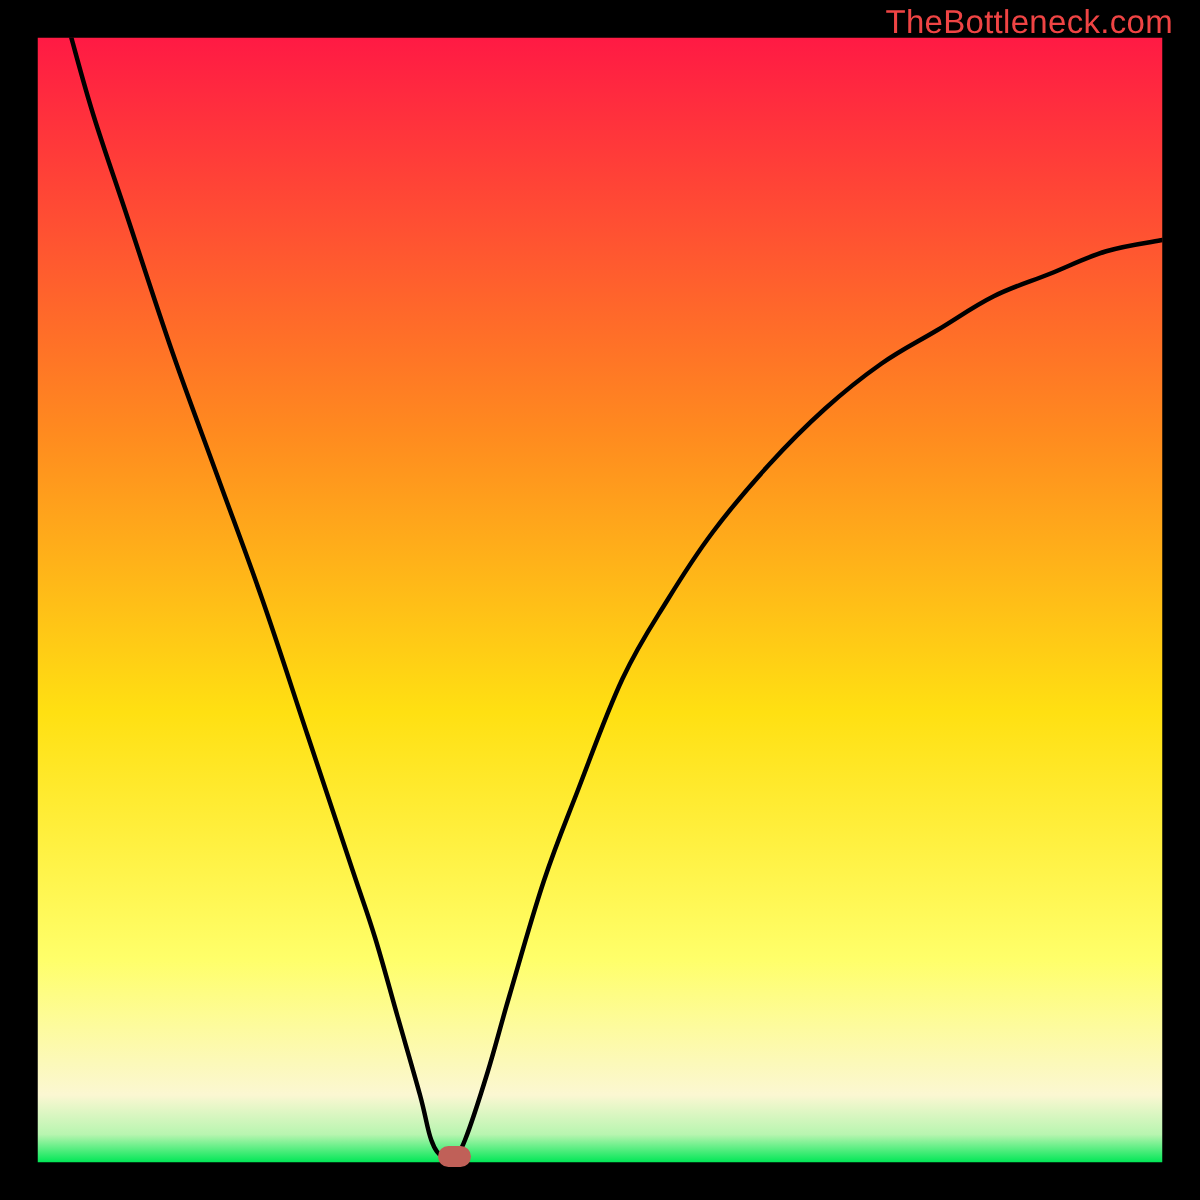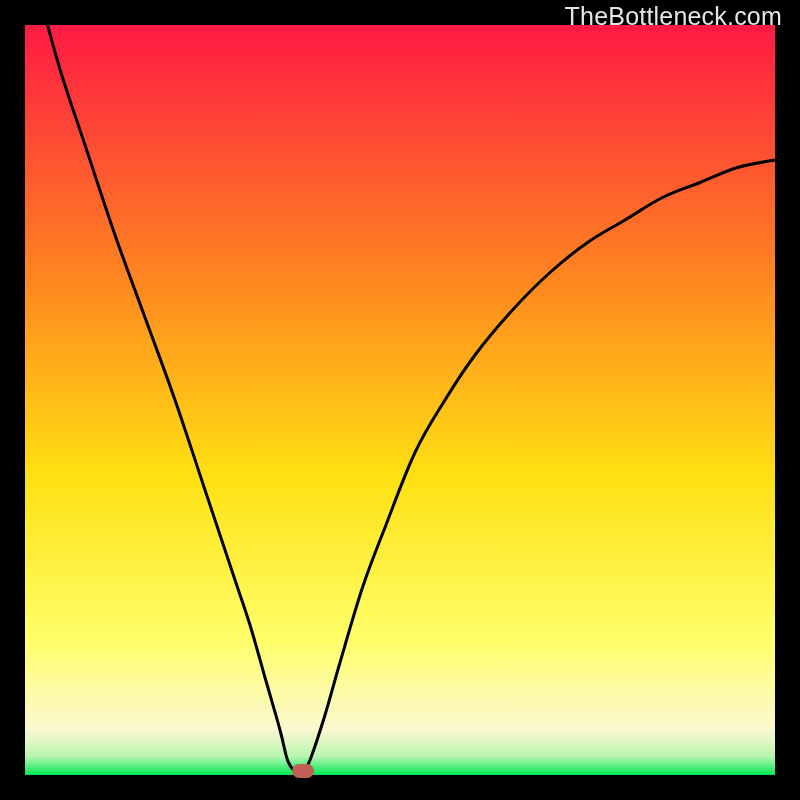--- a/index.html
+++ b/index.html
@@ -14,22 +14,22 @@
   .outer {
     position: relative;
     width: 800px;
     height: 800px;
     background: #000;
   }
   .watermark {
     position: absolute;
     top: 2px;
     right: 18px;
-    color: #e5e5e5;
-    font-size: 25px;
+    color: #ef4444;
+    font-size: 22px;
     font-weight: 500;
     letter-spacing: 0.2px;
     user-select: none;
   }
   .plot {
     position: absolute;
     left: 25px;
     top: 25px;
     width: 750px;
     height: 750px;

